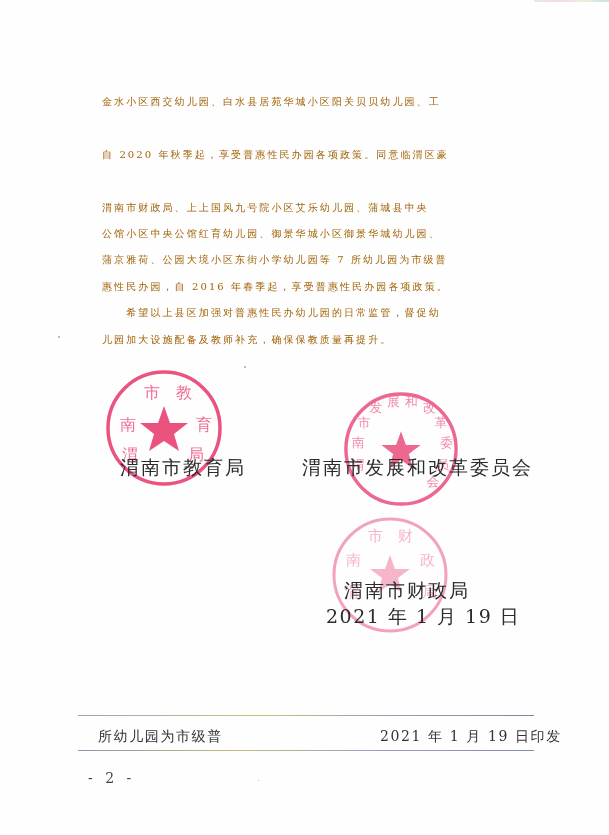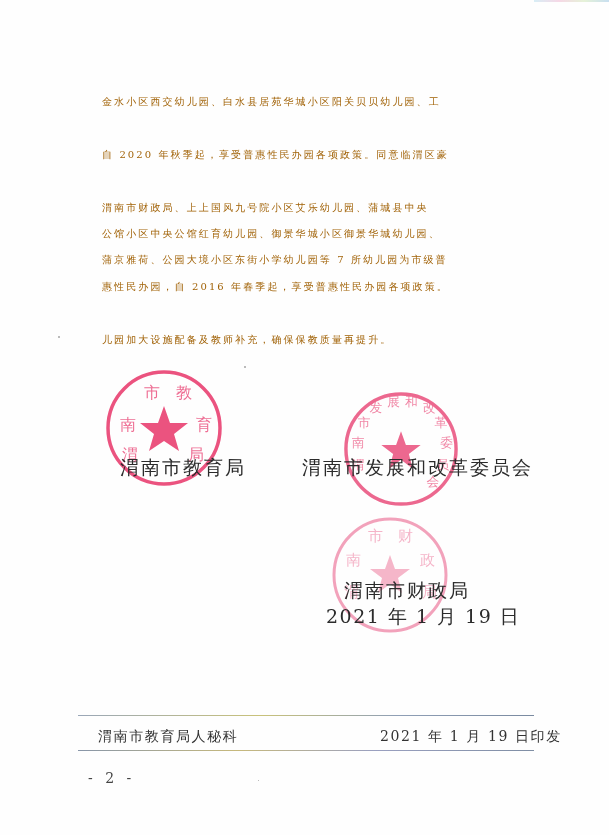--- a/index.html
+++ b/index.html
@@ -27,20 +27,21 @@
 
 <div class="page">
   <div class="topbar"></div>
 
   <div class="body-line" style="top:92px">金水小区西交幼儿园、白水县居苑华城小区阳关贝贝幼儿园、工</div>
   <div class="body-line" style="top:145px">自 2020 年秋季起，享受普惠性民办园各项政策。同意临渭区豪</div>
   <div class="body-line" style="top:198px">渭南市财政局、上上国风九号院小区艾乐幼儿园、蒲城县中央</div>
   <div class="body-line" style="top:224px">公馆小区中央公馆红育幼儿园、御景华城小区御景华城幼儿园、</div>
   <div class="body-line" style="top:250px">蒲京雅荷、公园大境小区东街小学幼儿园等 7 所幼儿园为市级普</div>
   <div class="body-line" style="top:277px">惠性民办园，自 2016 年春季起，享受普惠性民办园各项政策。</div>
+  <div class="body-line" style="top:303px">　　希望以上县区加强对普惠性民办幼儿园的日常监管，督促幼</div>
   <div class="body-line" style="top:330px">儿园加大设施配备及教师补充，确保保教质量再提升。</div>
 
   <div class="speck" style="left:58px;top:336px"></div>
   <div class="speck" style="left:244px;top:366px"></div>
 
   <div class="stamp" style="left:104px;top:368px;width:120px;height:120px;opacity:0.85">
     <svg viewBox="0 0 120 120">
       <circle cx="60" cy="60" r="56" fill="none" stroke="#e8366a" stroke-width="3.5"></circle>
       <polygon points="60,38 66,55 84,55 70,66 75,83 60,73 45,83 50,66 36,55 54,55" fill="#e8366a"></polygon>
       <g fill="#e8366a" font-size="16" font-family="DejaVu Sans, sans-serif" opacity="0.85">
@@ -87,19 +88,19 @@
         <text x="68" y="26">财</text>
           <text x="90" y="50">政</text>
           <text x="92" y="82">局</text>
       </g>
     </svg>
   </div>
   <div class="sig" style="left:344px;top:578px">渭南市财政局</div>
   <div class="sig" style="left:326px;top:604px;letter-spacing:1.5px">2021 年 1 月 19 日</div>
 
   <div class="rule" style="top:715px;background:linear-gradient(90deg,#9aa7b8,#c9c27a 40%,#8f9fb6 70%,#7a8aa0)"></div>
-  <div class="footer-text" style="left:98px;top:728px">渭南市教育局人秘科</div>
+  <div class="footer-text" style="left:98px;top:728px">所幼儿园为市级普</div>
   <div class="footer-text" style="left:380px;top:728px">2021 年 1 月 19 日印发</div>
   <div class="rule" style="top:750px;background:linear-gradient(90deg,#8896a9,#c7b97c 35%,#9aa0c0 65%,#7f8ea4)"></div>
   <div class="speck" style="left:258px;top:780px;width:1px;height:1px"></div>
 
   <div class="page-num">- 2 -</div>
 </div>
 
 </body></html>

